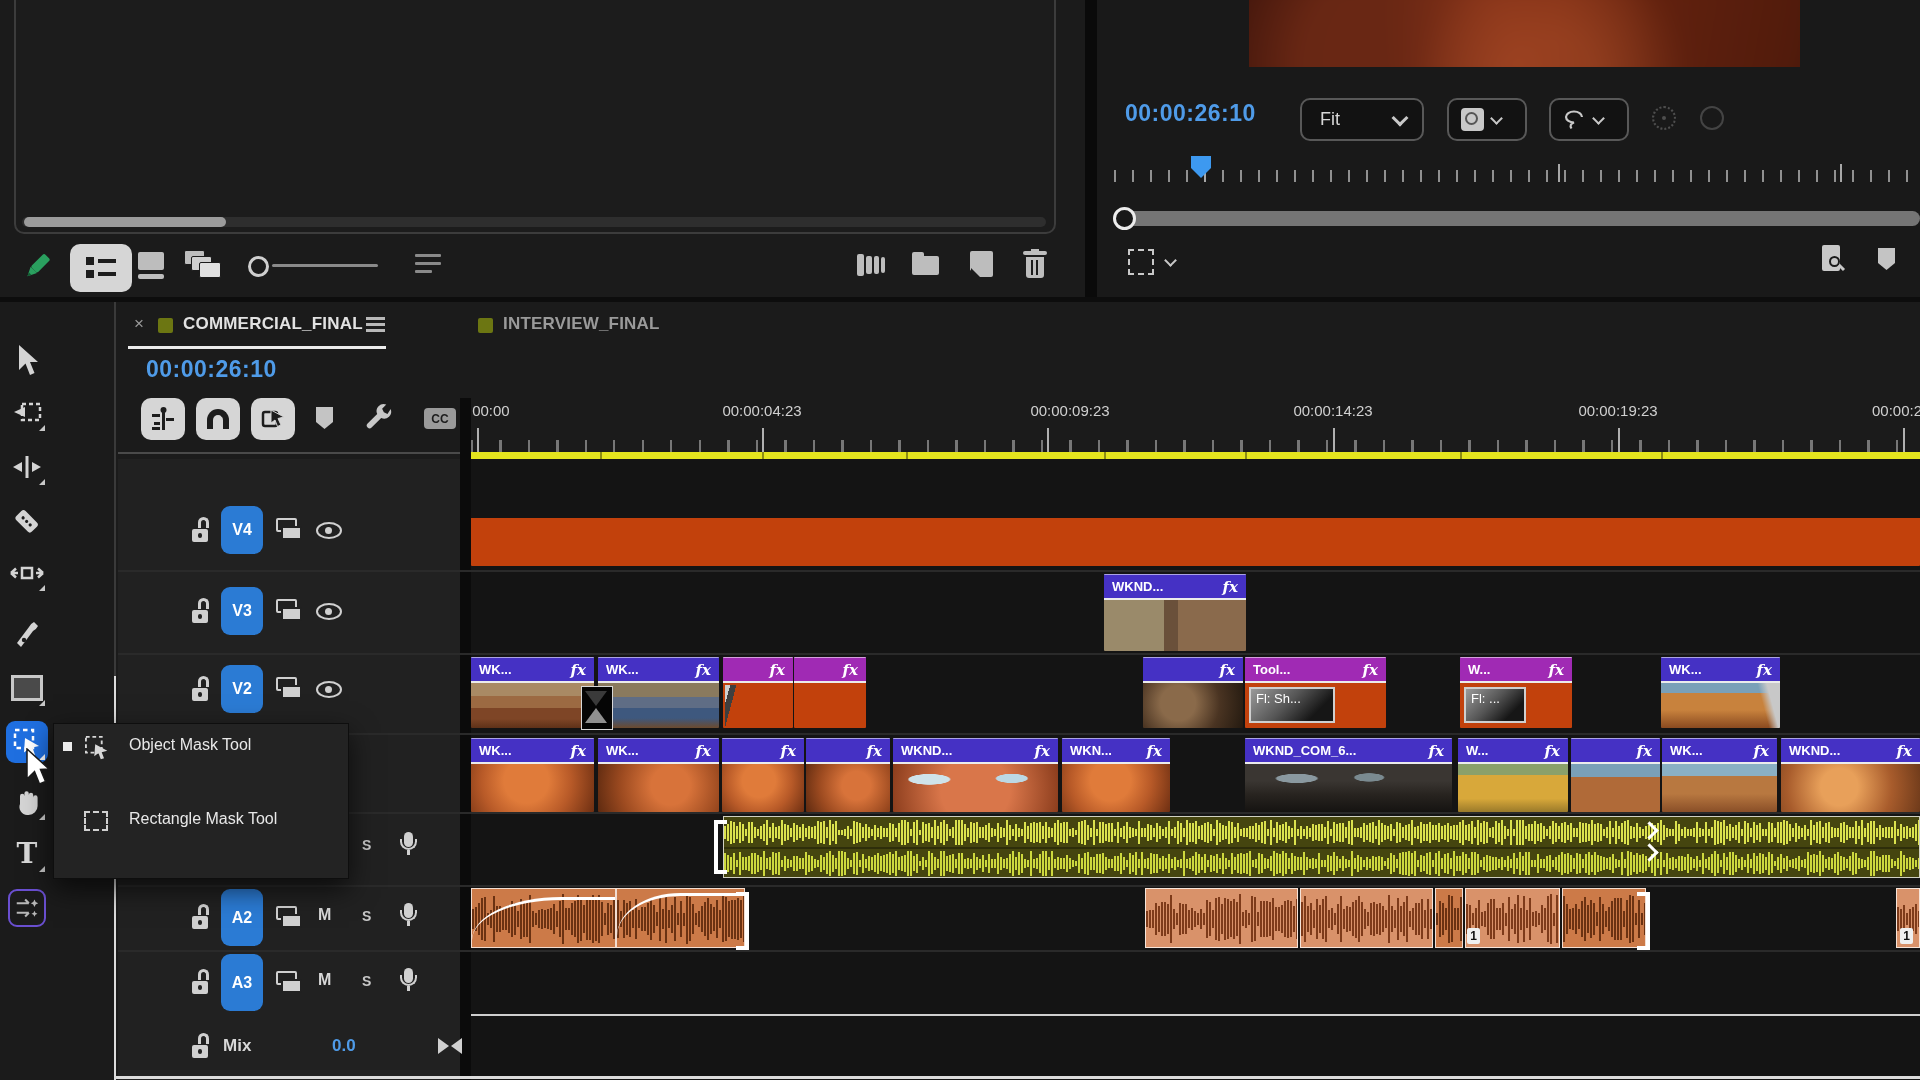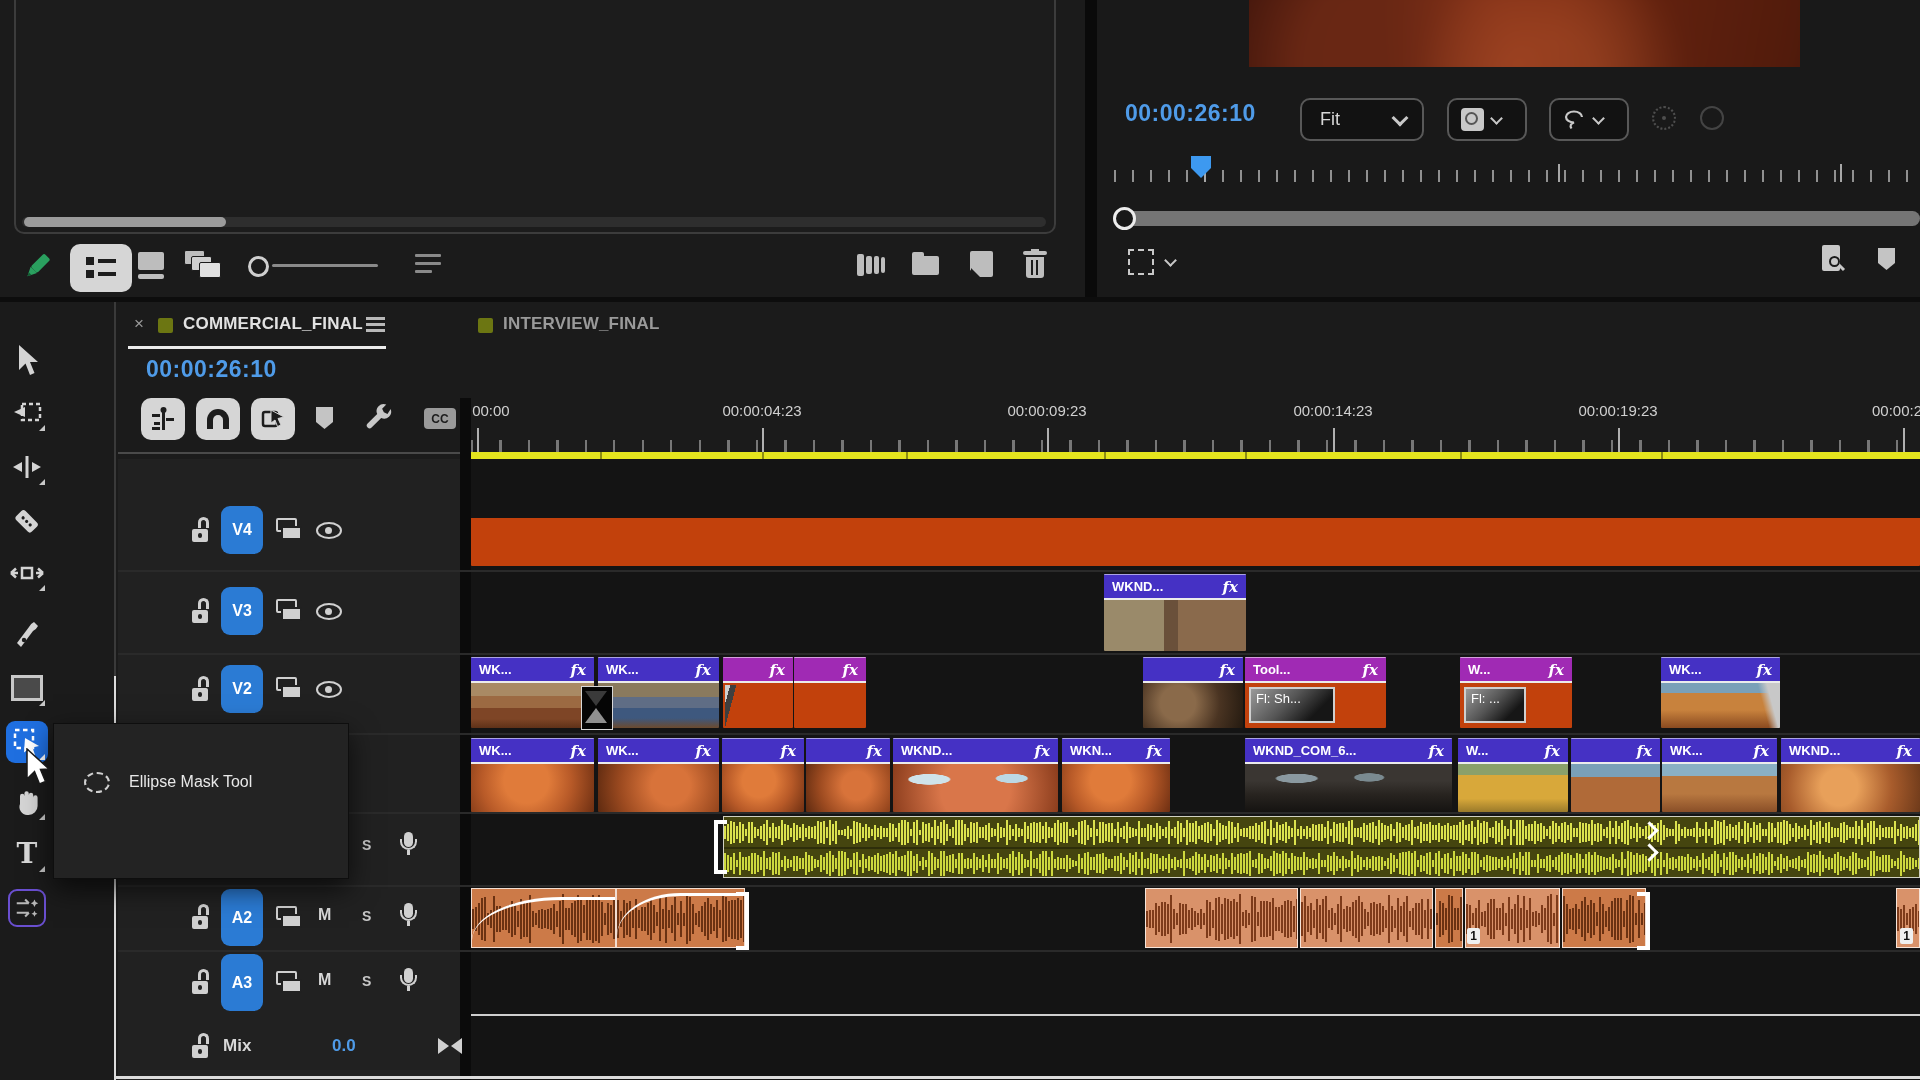--- a/index.html
+++ b/index.html
@@ -379,21 +379,21 @@
 <div class="abs" style="left:362px;top:402px;width:32px;height:32px">
   <svg width="32" height="32" viewBox="0 0 24 24">
     <path fill="#c8c8c8" d="M21.5 5.2a5.3 5.3 0 0 1-7.1 6.8L7.2 19.2a2.1 2.1 0 0 1-3-3l7.2-7.2A5.3 5.3 0 0 1 18.2 1.9l-3.1 3.1 1.3 2.7 2.7 1.3z"></path>
     </svg>
 </div>
 <div class="abs cc-badge" style="left:424px;top:408px">CC</div>
 <div class="abs toolbar-sep"></div>
 
 <div class="abs ruler-label" style="left:468px">:00:00</div>
 <div class="abs ruler-label" style="left:762px;transform:translateX(-50%)">00:00:04:23</div>
-<div class="abs ruler-label" style="left:1047px;transform:translateX(-50%)">00:00:09:23</div>
+<div class="abs ruler-label" style="left:1070px;transform:translateX(-50%)">00:00:09:23</div>
 <div class="abs ruler-label" style="left:1333px;transform:translateX(-50%)">00:00:14:23</div>
 <div class="abs ruler-label" style="left:1618px;transform:translateX(-50%)">00:00:19:23</div>
 <div class="abs ruler-label" style="left:1872px">00:00:2</div>
 <div class="abs ruler-ticks"></div>
 <div class="abs ruler-major" style="left:477px"></div>
 <div class="abs ruler-major" style="left:762px"></div>
 <div class="abs ruler-major" style="left:1047px"></div>
 <div class="abs ruler-major" style="left:1333px"></div>
 <div class="abs ruler-major" style="left:1618px"></div>
 <div class="abs ruler-major" style="left:1903px"></div>
@@ -1777,25 +1777,34 @@
       <i style="height: 24%;"></i>
       <i style="height: 40%;"></i>
       <i style="height: 48%;"></i>
       <i style="height: 58%;"></i>
       <i style="height: 29%;"></i>
     </div>
 </div>
 <div class="abs badge1" style="left:1900px;top:928px">1</div>
 
 <div class="abs" id="context-menu">
-  <div class="menu-item" style="top:41px">
+  <div class="menu-item" style="top:4px">
+    <span class="menu-bullet"></span>
     <span class="mi-icon">
-        <span class="dash-ell" style="display:block"></span>
+      <svg width="28" height="26" viewBox="0 0 30 28">
+        <rect x="2" y="2" width="17" height="17" fill="none" stroke="#d8d8d8" stroke-width="2" stroke-dasharray="4 3"></rect>
+        <path d="M12 10 L25 17 L19 18.5 L21.5 25 L18 26.2 L15.5 19.5 L11 23 Z" fill="#d8d8d8"></path>
+        </svg></span>
+    <span class="menu-label">Object Mask Tool</span>
+  </div>
+  <div class="menu-item" style="top:78px">
+    <span class="mi-icon">
+        <span class="dash-rect" style="display:block;margin-top:2px"></span>
       </span>
-    <span class="menu-label">Ellipse Mask Tool</span>
+    <span class="menu-label">Rectangle Mask Tool</span>
   </div>
 </div>
 
 <div class="abs" id="cursor">
   <svg width="30" height="40" viewBox="0 0 30 40">
     <path d="M3 1 L3 31 L10.5 23.5 L15.5 36 L21.5 33.5 L16.5 21.5 L25 21 Z" fill="#fff" stroke="#1a1a1a" stroke-width="1.5"></path>
     </svg>
 </div>
 
 </body></html>

